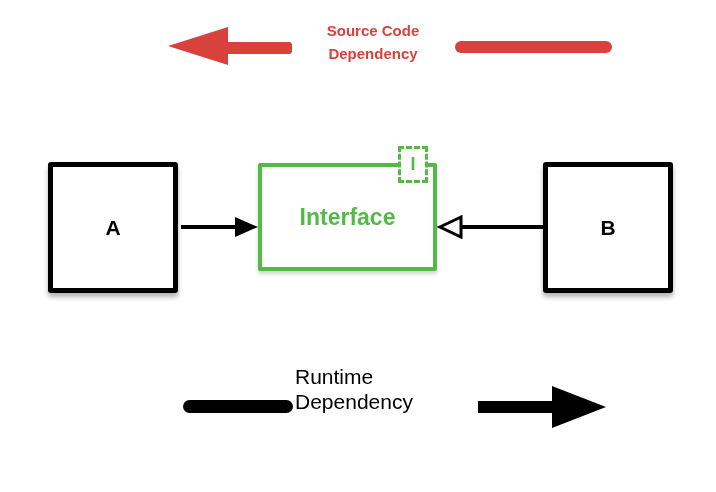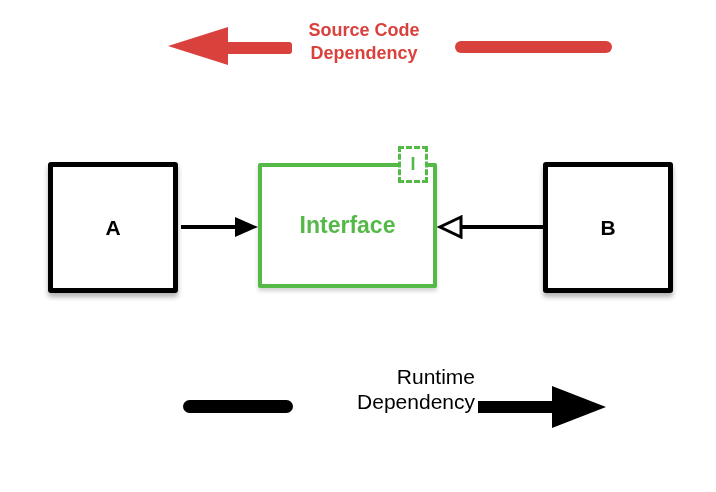--- a/index.html
+++ b/index.html
@@ -27,23 +27,23 @@
     position:absolute;left:224px;top:42px;
     width:68px;height:12px;background:var(--red);
     border-radius:3px;
   }
   .red-bar-right{
     position:absolute;left:455px;top:41px;
     width:157px;height:12px;background:var(--red);
     border-radius:6px;
   }
   .top-label{
-    position:absolute;left:278px;top:19px;width:172px;
+    position:absolute;left:287px;top:19px;width:172px;
     text-align:center;color:var(--red);
-    font-weight:bold;font-size:18px;line-height:23px;
+    font-weight:bold;font-size:15px;line-height:23px;
   }
   
   .node{
     position:absolute;box-sizing:border-box;
     background:#ffffff;
     display:flex;align-items:center;justify-content:center;
     font-weight:bold;
   }
   .node-a{
     left:48px;top:162px;width:130px;height:131px;
@@ -51,21 +51,21 @@
     box-shadow:0 4px 5px rgba(0,0,0,0.30);
     font-size:21px;color:var(--ink);
   }
   .node-b{
     left:543px;top:162px;width:130px;height:131px;
     border:5px solid var(--ink);border-radius:3px;
     box-shadow:0 4px 5px rgba(0,0,0,0.30);
     font-size:21px;color:var(--ink);
   }
   .node-interface{
-    left:258px;top:163px;width:179px;height:125px;
+    left:258px;top:163px;width:179px;height:108px;
     border:4px solid var(--green);border-radius:2px;
     box-shadow:0 3px 4px rgba(0,0,0,0.18);
     font-size:23px;color:var(--green);
     z-index:1;
   }
   .i-badge{
     position:absolute;left:398px;top:146px;
     box-sizing:border-box;width:30px;height:37px;
     background:#ffffff;border:3px dashed var(--green);
     display:flex;align-items:center;justify-content:center;
@@ -103,21 +103,21 @@
   }
   .blk-head{
     position:absolute;left:552px;top:386px;
     width:0;height:0;
     border-top:21px solid transparent;
     border-bottom:21px solid transparent;
     border-left:54px solid var(--ink);
   }
   .bottom-label{
     position:absolute;left:295px;top:364px;width:180px;
-    text-align:right;color:var(--ink);
+    text-align:left;color:var(--ink);
     font-weight:normal;font-size:21px;line-height:25px;
   }
 </style>
 </head>
 <body>
 
 <div class="stage">
 
   <div class="red-head"></div>
   <div class="red-bar-left"></div>

